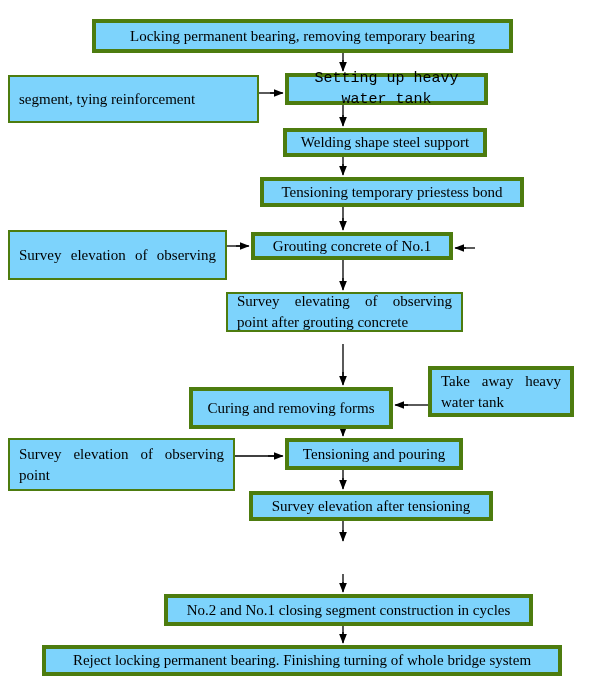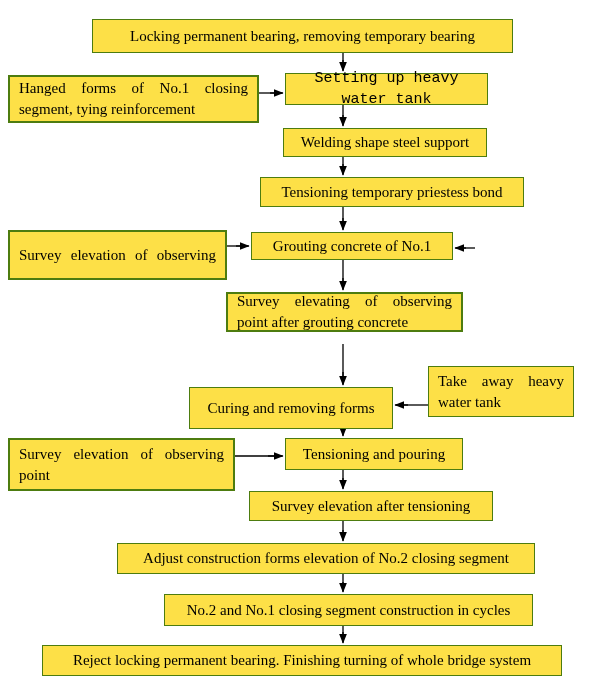--- a/index.html
+++ b/index.html
@@ -14,22 +14,22 @@
   }
   .arrows {
     position: absolute;
     left: 0; top: 0;
     width: 603px; height: 694px;
     pointer-events: none;
   }
   .node {
     position: absolute;
     box-sizing: border-box;
-    background: #fde047;
-    border: 1px solid #4d7c0f;
+    background: #7dd3fc;
+    border: 4px solid #4d7c0f;
     display: flex;
     flex-direction: column;
     align-items: center;
     justify-content: center;
     font-size: 15px;
     line-height: 21px;
     padding: 1px 5px;
   }
   .node span { display: block; width: 100%; text-align: center; }
   .node.jl { padding: 1px 9px; }
@@ -105,21 +105,20 @@
       <line x1="408" y1="405" x2="395" y2="405"></line>
       <line x1="268" y1="456" x2="283" y2="456"></line>
     </g>
   </svg>
 
   <div class="node p1">
     <span>Locking permanent bearing, removing temporary bearing</span>
   </div>
 
   <div class="node p2 jl thick">
-    <span class="l1">Hanged forms of No.1 closing</span>
     <span class="l2">segment, tying reinforcement</span>
   </div>
 
   <div class="node p3">
     <span>Setting up heavy water tank</span>
   </div>
 
   <div class="node p4">
     <span>Welding shape steel support</span>
   </div>
@@ -157,23 +156,20 @@
   </div>
 
   <div class="node p14">
     <span>Survey elevation after tensioning</span>
   </div>
 
   <div class="node p13">
     <span>Tensioning and pouring</span>
   </div>
 
-  <div class="node p15">
-    <span>Adjust construction forms elevation of No.2 closing segment</span>
-  </div>
 
   <div class="node p16">
     <span>No.2 and No.1 closing segment construction in cycles</span>
   </div>
 
   <div class="node p17">
     <span>Reject locking permanent bearing. Finishing turning of whole bridge system</span>
   </div>
 
 </div>

